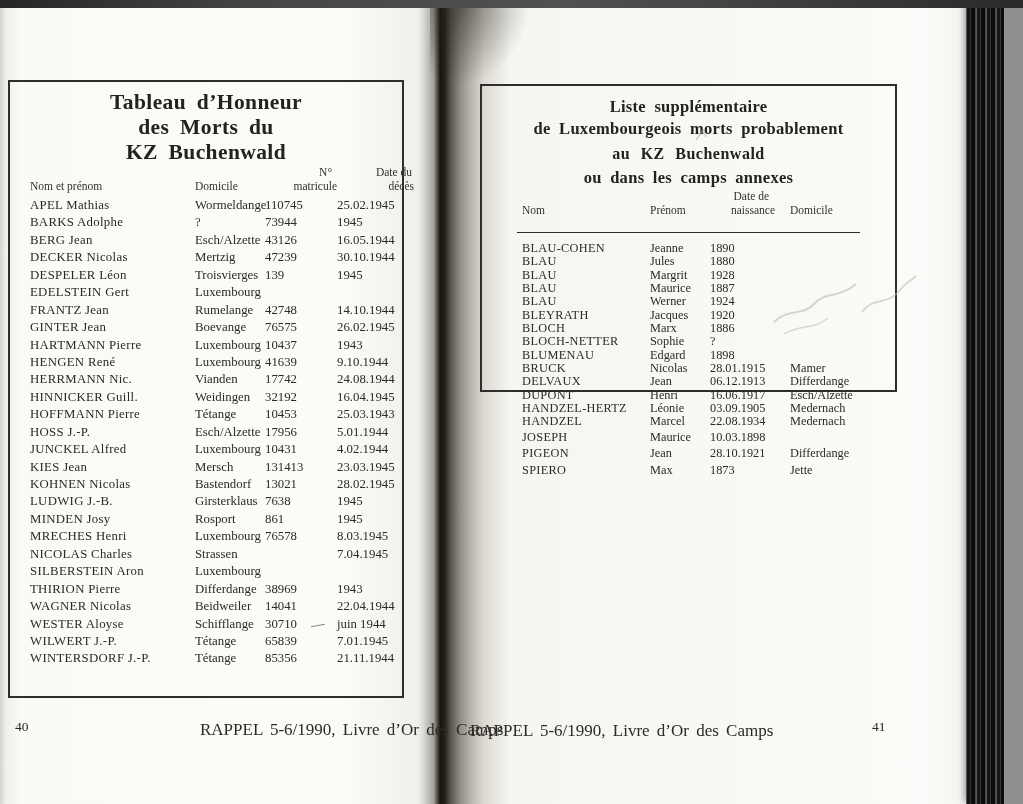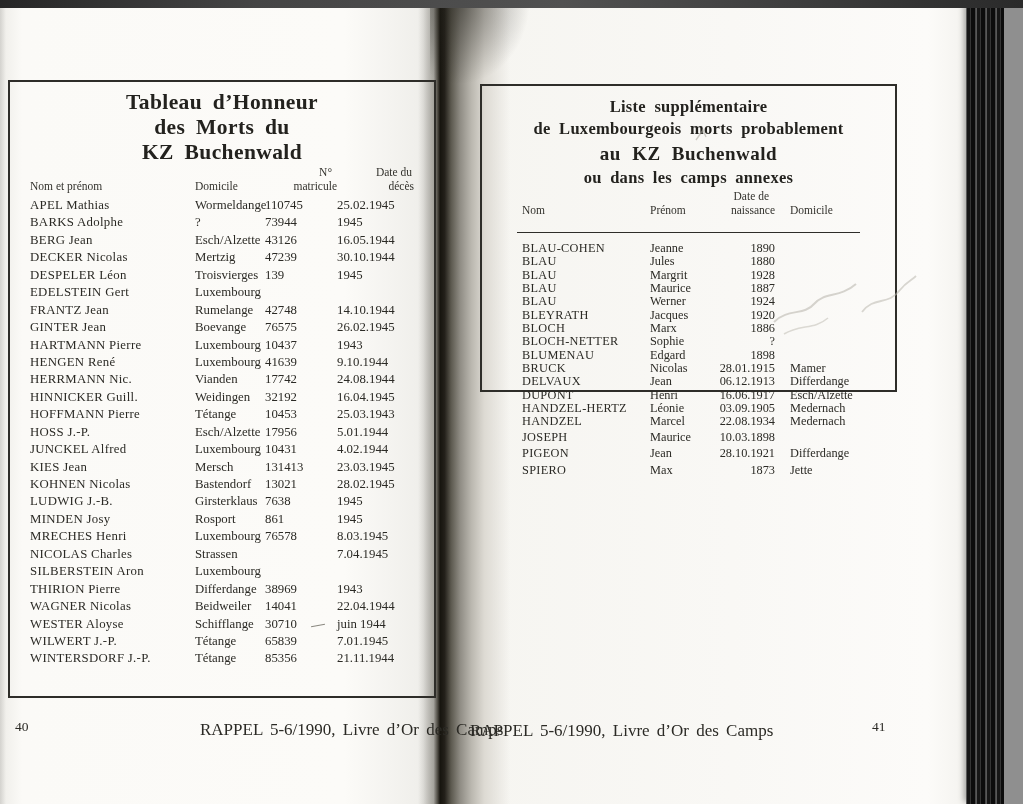--- a/index.html
+++ b/index.html
@@ -43,27 +43,27 @@
     box-shadow:-4px 0 6px -2px rgba(0,0,0,0.35);
   }
   .scan-top {
     position:absolute; left:0; top:0; width:1023px; height:8px;
     background:linear-gradient(90deg,#262626,#454545 25%,#515151 55%,#3c3c3c 80%,#2a2a2a);
   }
   
   .frame {
     position:absolute; border:2px solid #2e2d29; box-sizing:border-box; background:transparent;
   }
-  #left-frame  { left:8px;  top:80px; width:428px; height:618px; }
+  #left-frame  { left:8px;  top:80px; width:396px; height:618px; }
   #right-frame { left:480px; top:84px; width:417px; height:308px; }
   
   .lp-title { margin-top:8px; text-align:center; font-weight:bold; font-size:21.5px; line-height:25px; word-spacing:5px; letter-spacing:0.4px; color:#23221e; }
   .rp-title { margin-top:10px; text-align:center; font-weight:bold; color:#23221e; }
   .rp-title .t-sm { font-size:16.5px; line-height:22px; word-spacing:4px; letter-spacing:0.3px; }
-  .rp-title .t-lg { font-size:19px; line-height:27px; word-spacing:6px; letter-spacing:0.5px; }
+  .rp-title .t-lg { font-size:16px; line-height:27px; word-spacing:6px; letter-spacing:0.5px; }
   
   .lt-head, #left-rows .trow {
     display:grid; grid-template-columns:165px 70px 72px 77px;
     white-space:nowrap;
   }
   .lt-head {
     position:absolute; left:20px; top:84px; width:384px;
     font-size:11.5px; line-height:13.5px; align-items:end; color:#33322d;
   }
   .lt-head .h-right { text-align:right; }
@@ -78,21 +78,21 @@
   .rt-head {
     position:absolute; left:40px; top:104px; width:377px;
     font-size:11.5px; line-height:13.5px; align-items:end; color:#33322d;
   }
   .rt-head .h-right { text-align:right; }
   .rt-head .h-dom { padding-left:15px; }
   .rt-rule { position:absolute; left:35px; top:146px; width:343px; height:0; border-top:1.6px solid #2e2d29; }
   #right-rows { position:absolute; left:40px; top:156px; width:377px; }
   #right-rows .trow { height:13.35px; line-height:13.35px; font-size:12.3px; }
   #right-rows .trow:nth-child(n+15) { height:16.4px; line-height:16.4px; }
-  #right-rows .cell-date { text-align:right; }
+  #right-rows .cell-date { text-align:left; }
   #right-rows .cell-dom { padding-left:15px; }
   #right-rows .cell-nom { letter-spacing:0.3px; }
   
   .folio { position:absolute; font-size:13.5px; color:#2b2a25; }
   .runfoot { position:absolute; font-size:17px; word-spacing:3px; color:#2b2a25; white-space:nowrap; }
   #lp-num { left:15px; top:719px; }
   #lp-footer { left:200px; top:720px; width:236px; text-align:right; }
   #rp-footer { left:470px; top:721px; }
   #rp-num { left:872px; top:719px; }
   

